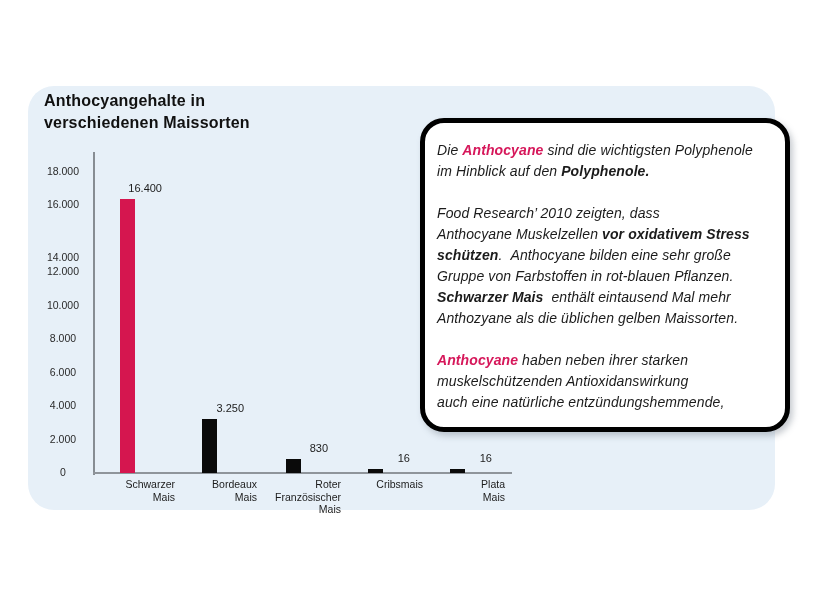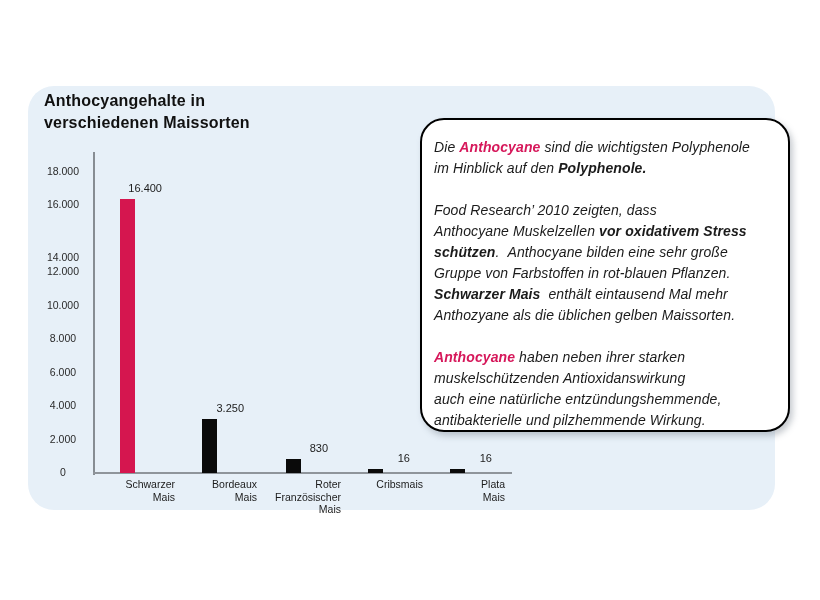--- a/index.html
+++ b/index.html
@@ -64,21 +64,21 @@
     line-height: 12.5px;
     color: #1c1c1c;
   }
   .infobox {
     position: absolute;
     left: 420px;
     top: 118px;
     width: 370px;
     height: 314px;
     background: #ffffff;
-    border: 2px solid #000000;
+    border: 5px solid #000000;
     border-radius: 24px;
     box-shadow: 3px 4px 6px rgba(130, 140, 150, 0.45);
     box-sizing: border-box;
     padding: 17px 12px 0 12px;
   }
   .para {
     margin: 0;
     font-size: 14px;
     font-style: italic;
     line-height: 21px;
@@ -161,17 +161,16 @@
       <span>Anthocyane Muskelzellen </span><span class="b">vor oxidativem Stress</span><br>
       <span class="b">schützen</span><span>. &nbsp;Anthocyane bilden eine sehr große</span><br>
       <span>Gruppe von Farbstoffen in rot-blauen Pflanzen.</span><br>
       <span class="b">Schwarzer Mais</span><span> &nbsp;enthält eintausend Mal mehr</span><br>
       <span>Anthozyane als die üblichen gelben Maissorten.</span>
     </p>
     <p class="para second">
       <span class="accent info-accent" style="color: rgb(214, 23, 90);">Anthocyane</span><span> haben neben ihrer starken</span><br>
       <span>muskelschützenden Antioxidanswirkung</span><br>
       <span>auch eine natürliche entzündungshemmende,</span><br>
-      <span>antibakterielle und pilzhemmende Wirkung.</span>
     </p>
   </div>
 
 </div>
 
 </body></html>

